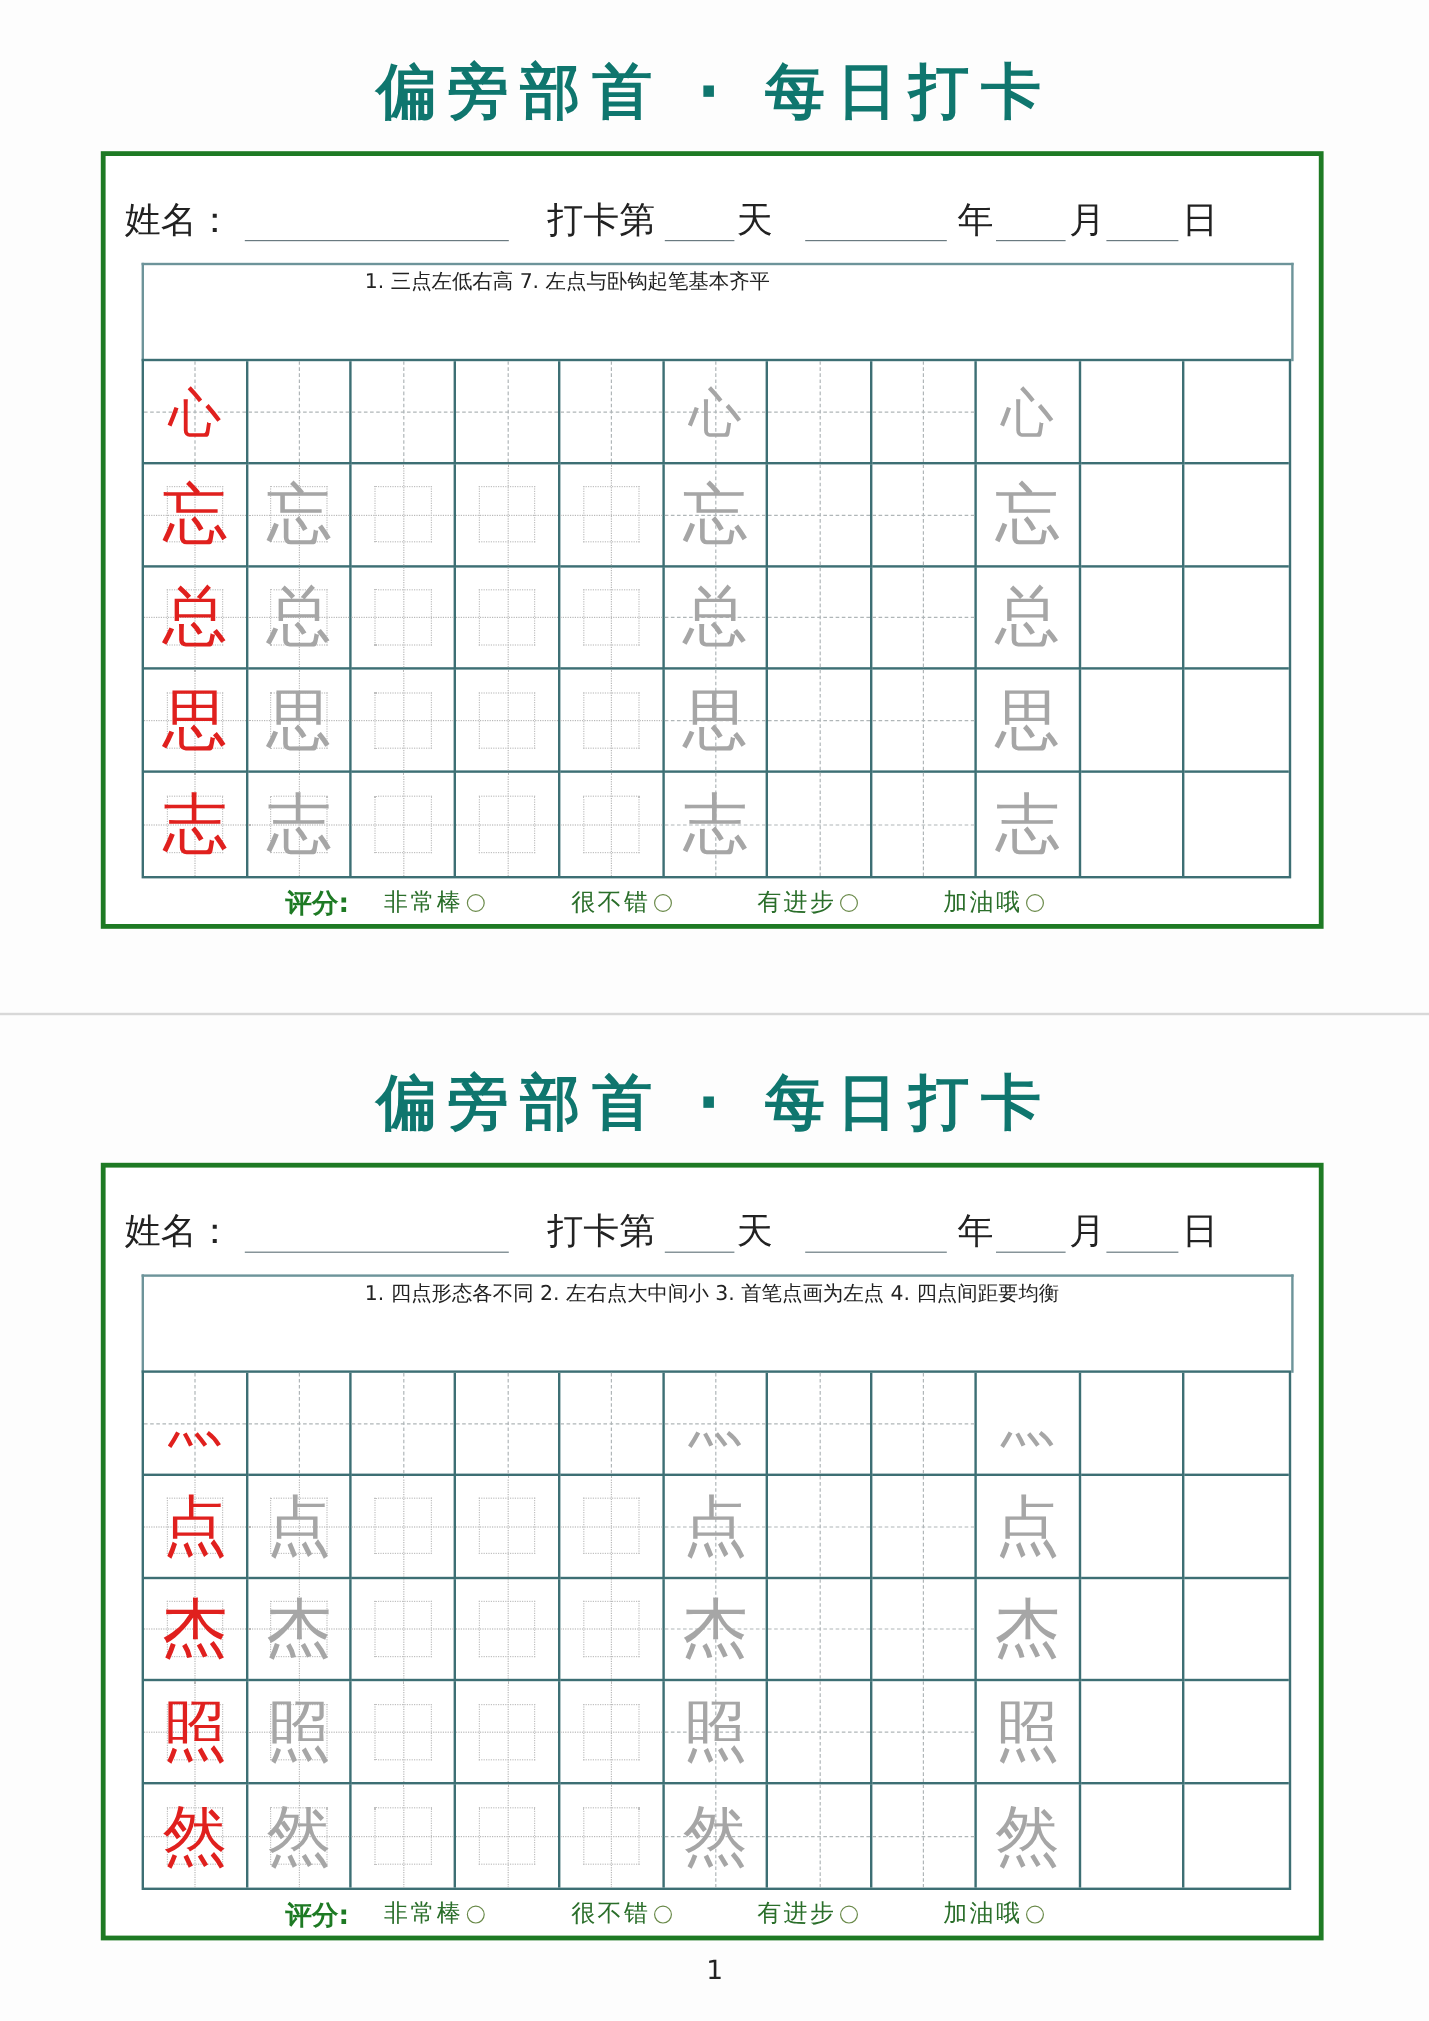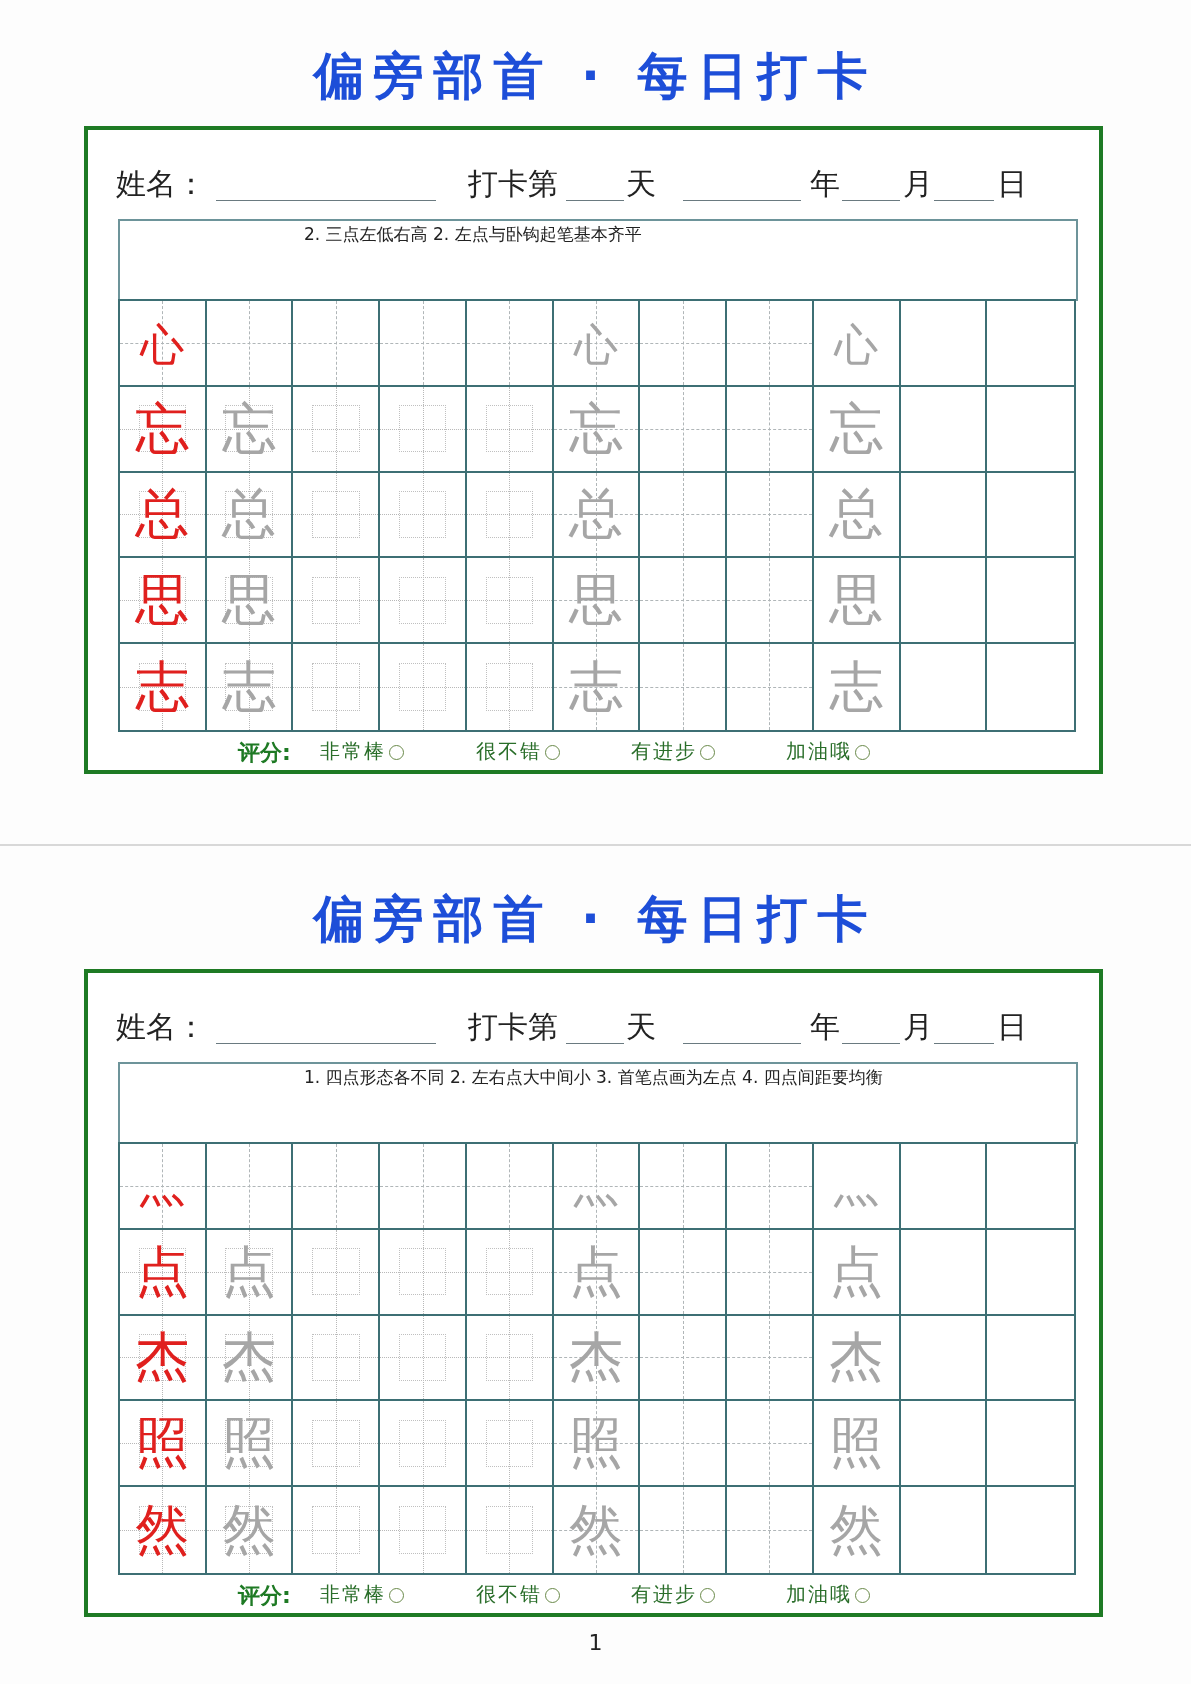--- a/index.html
+++ b/index.html
@@ -3,24 +3,24 @@
 <meta charset="utf-8">
 <style>
   html, body { margin:0; padding:0; }
   body { width:1191px; height:1684px; background:#fdfdfd; position:relative; overflow:hidden;
          font-family:"DejaVu Sans", "Liberation Sans", sans-serif; color:#222; }
   .page { position:absolute; left:0; width:1191px; height:843px; }
   .page1 { top:0; }
   .page2 { top:843px; }
   .divider { position:absolute; left:0; top:844px; width:1191px; height:2px; background:#d8d8d8; }
   .title { position:absolute; left:0; width:1191px; top:44px; text-align:center;
-           font-size:50px; font-weight:bold; color:#1d4ed8; letter-spacing:10px; line-height:64px; }
+           font-size:50px; font-weight:bold; color:#0f766e; letter-spacing:10px; line-height:64px; }
   .card { position:absolute; left:84px; top:126px; width:1011px; height:640px;
           border:4px solid #1e7a24; background:#fff; }
-  .info { position:absolute; left:28px; top:32px; width:960px; height:44px;
+  .info { position:absolute; left:16px; top:32px; width:960px; height:44px;
           font-size:30px; color:#222; white-space:nowrap; }
   .info span { position:absolute; top:0; line-height:44px; }
   .blank { position:absolute; top:38px; height:0; border-bottom:1.5px solid #6a7a80; }
   .hdr { position:absolute; left:30px; top:89px; width:956px; height:80px;
          border:2px solid #6d949a; border-bottom:none; }
   .hdr-label { position:absolute; left:0; top:0; width:172px; height:80px; border-right:2px solid #6d949a;
                display:flex; align-items:center; justify-content:center;
                color:#d11f1f; font-size:22px; font-weight:bold; }
   .hdr-tips { position:absolute; left:184px; top:2px; font-size:17px; color:#222; white-space:nowrap; }
   .grid { position:absolute; left:30px; top:169px; width:958px; height:433px;
@@ -65,21 +65,21 @@
       <div class="blank" style="left:450px;width:58px"></div>
       <span style="left:510px">天</span>
       <div class="blank" style="left:567px;width:118px"></div>
       <span style="left:694px">年</span>
       <div class="blank" style="left:726px;width:58px"></div>
       <span style="left:787px">月</span>
       <div class="blank" style="left:818px;width:60px"></div>
       <span style="left:881px">日</span>
     </div>
     <div class="hdr">
-      <div class="hdr-tips">2. 三点左低右高  2. 左点与卧钩起笔基本齐平</div>
+      <div class="hdr-tips">1. 三点左低右高  7. 左点与卧钩起笔基本齐平</div>
     </div>
     <div class="grid">
         <div class="cell dash" style="left: 0px; top: 0px; width: 86.7273px; height: 85.8px;">
           <div class="gh"></div>
           <div class="gv"></div>
           <div class="ch red small">心</div>
         </div>
         <div class="cell dash" style="left: 86.7273px; top: 0px; width: 86.7273px; height: 85.8px;">
           <div class="gh"></div>
           <div class="gv"></div>

